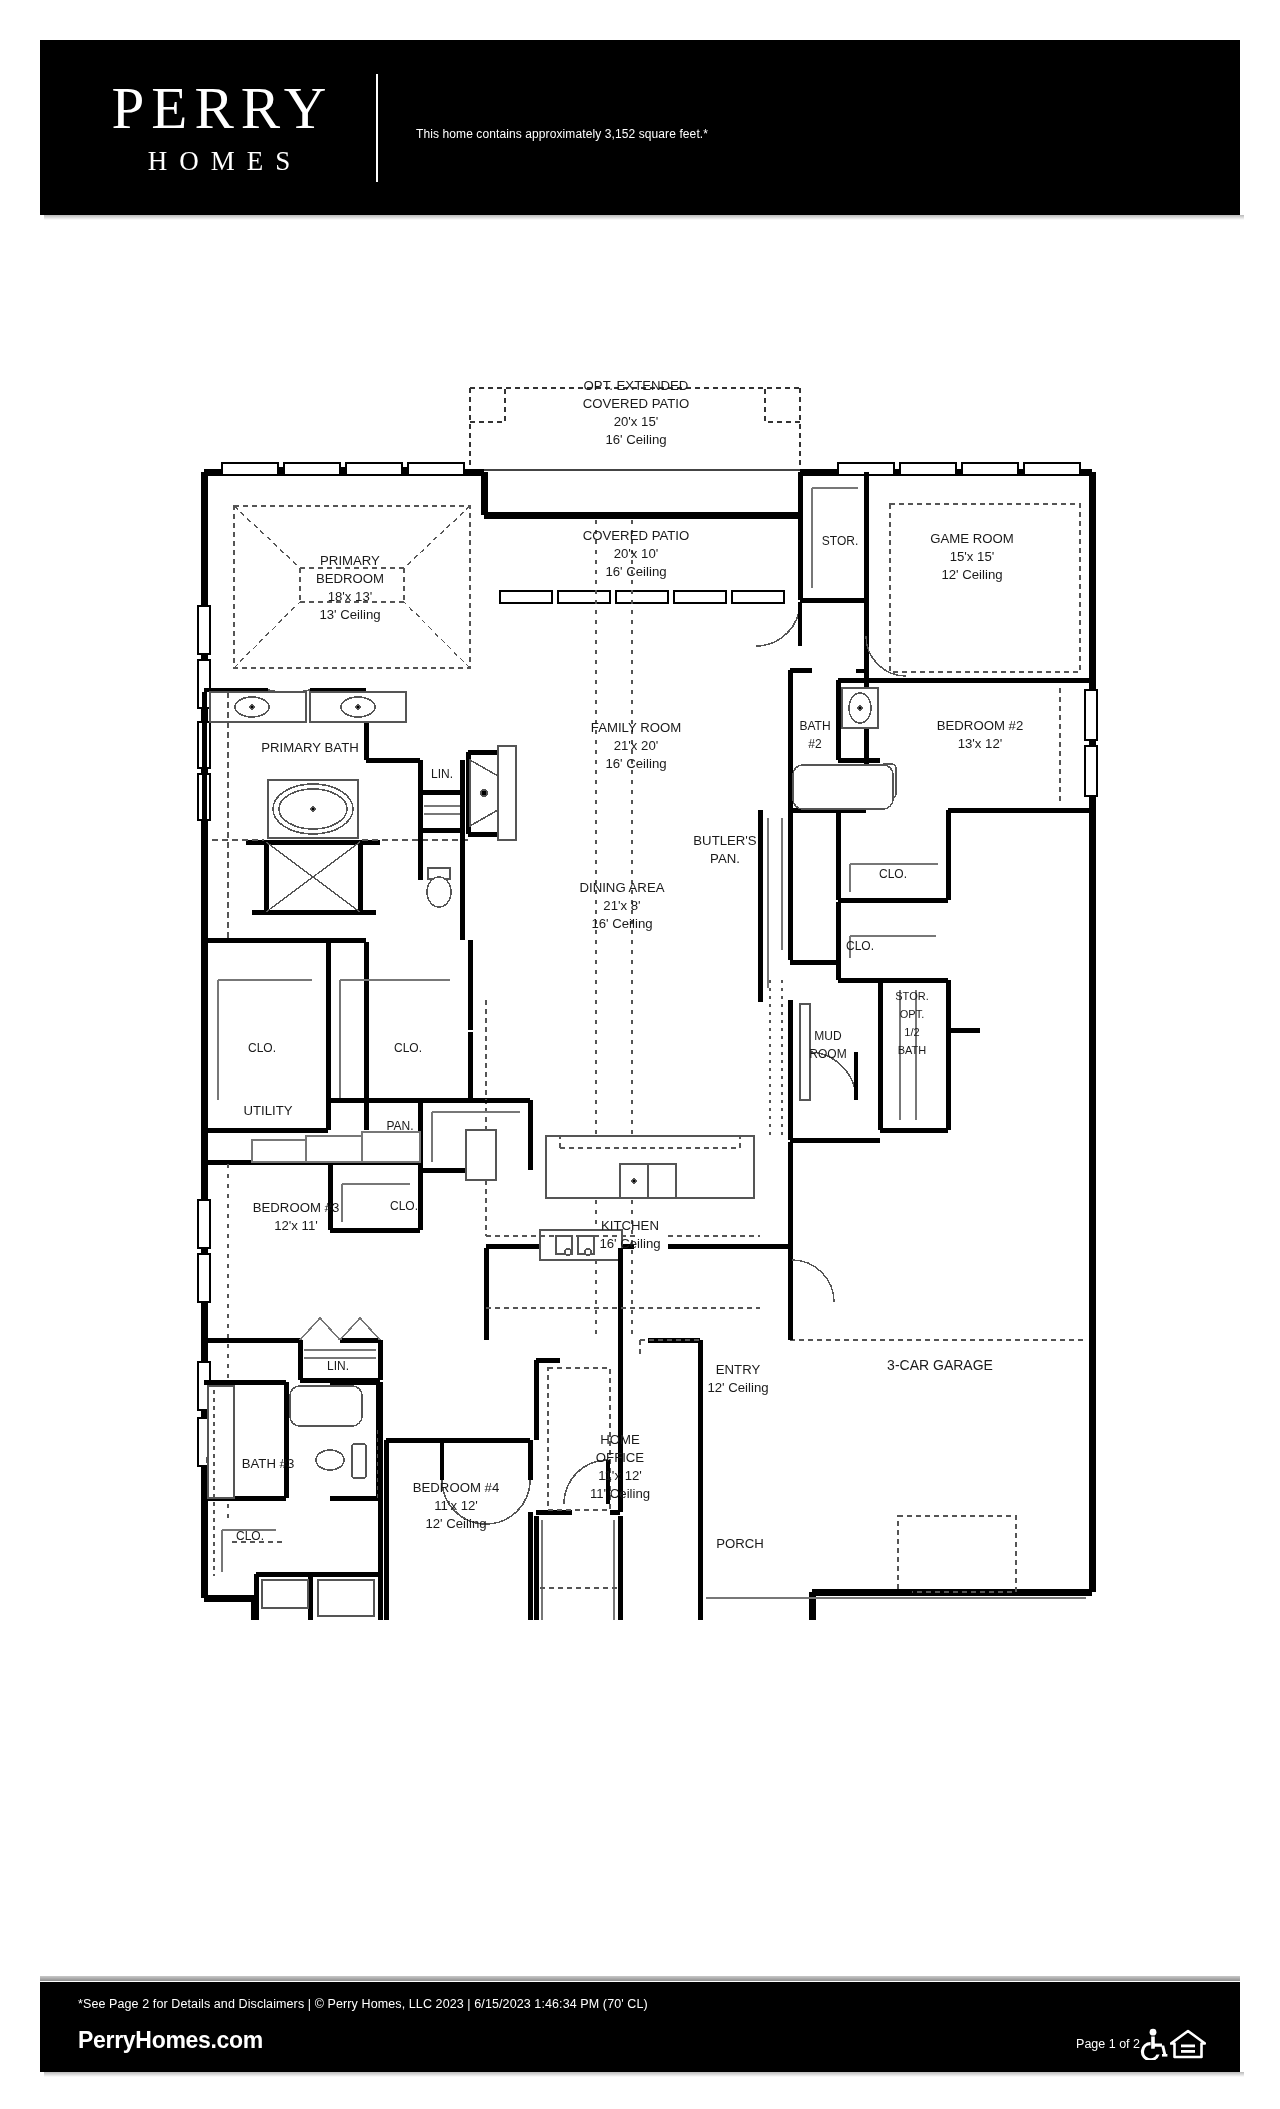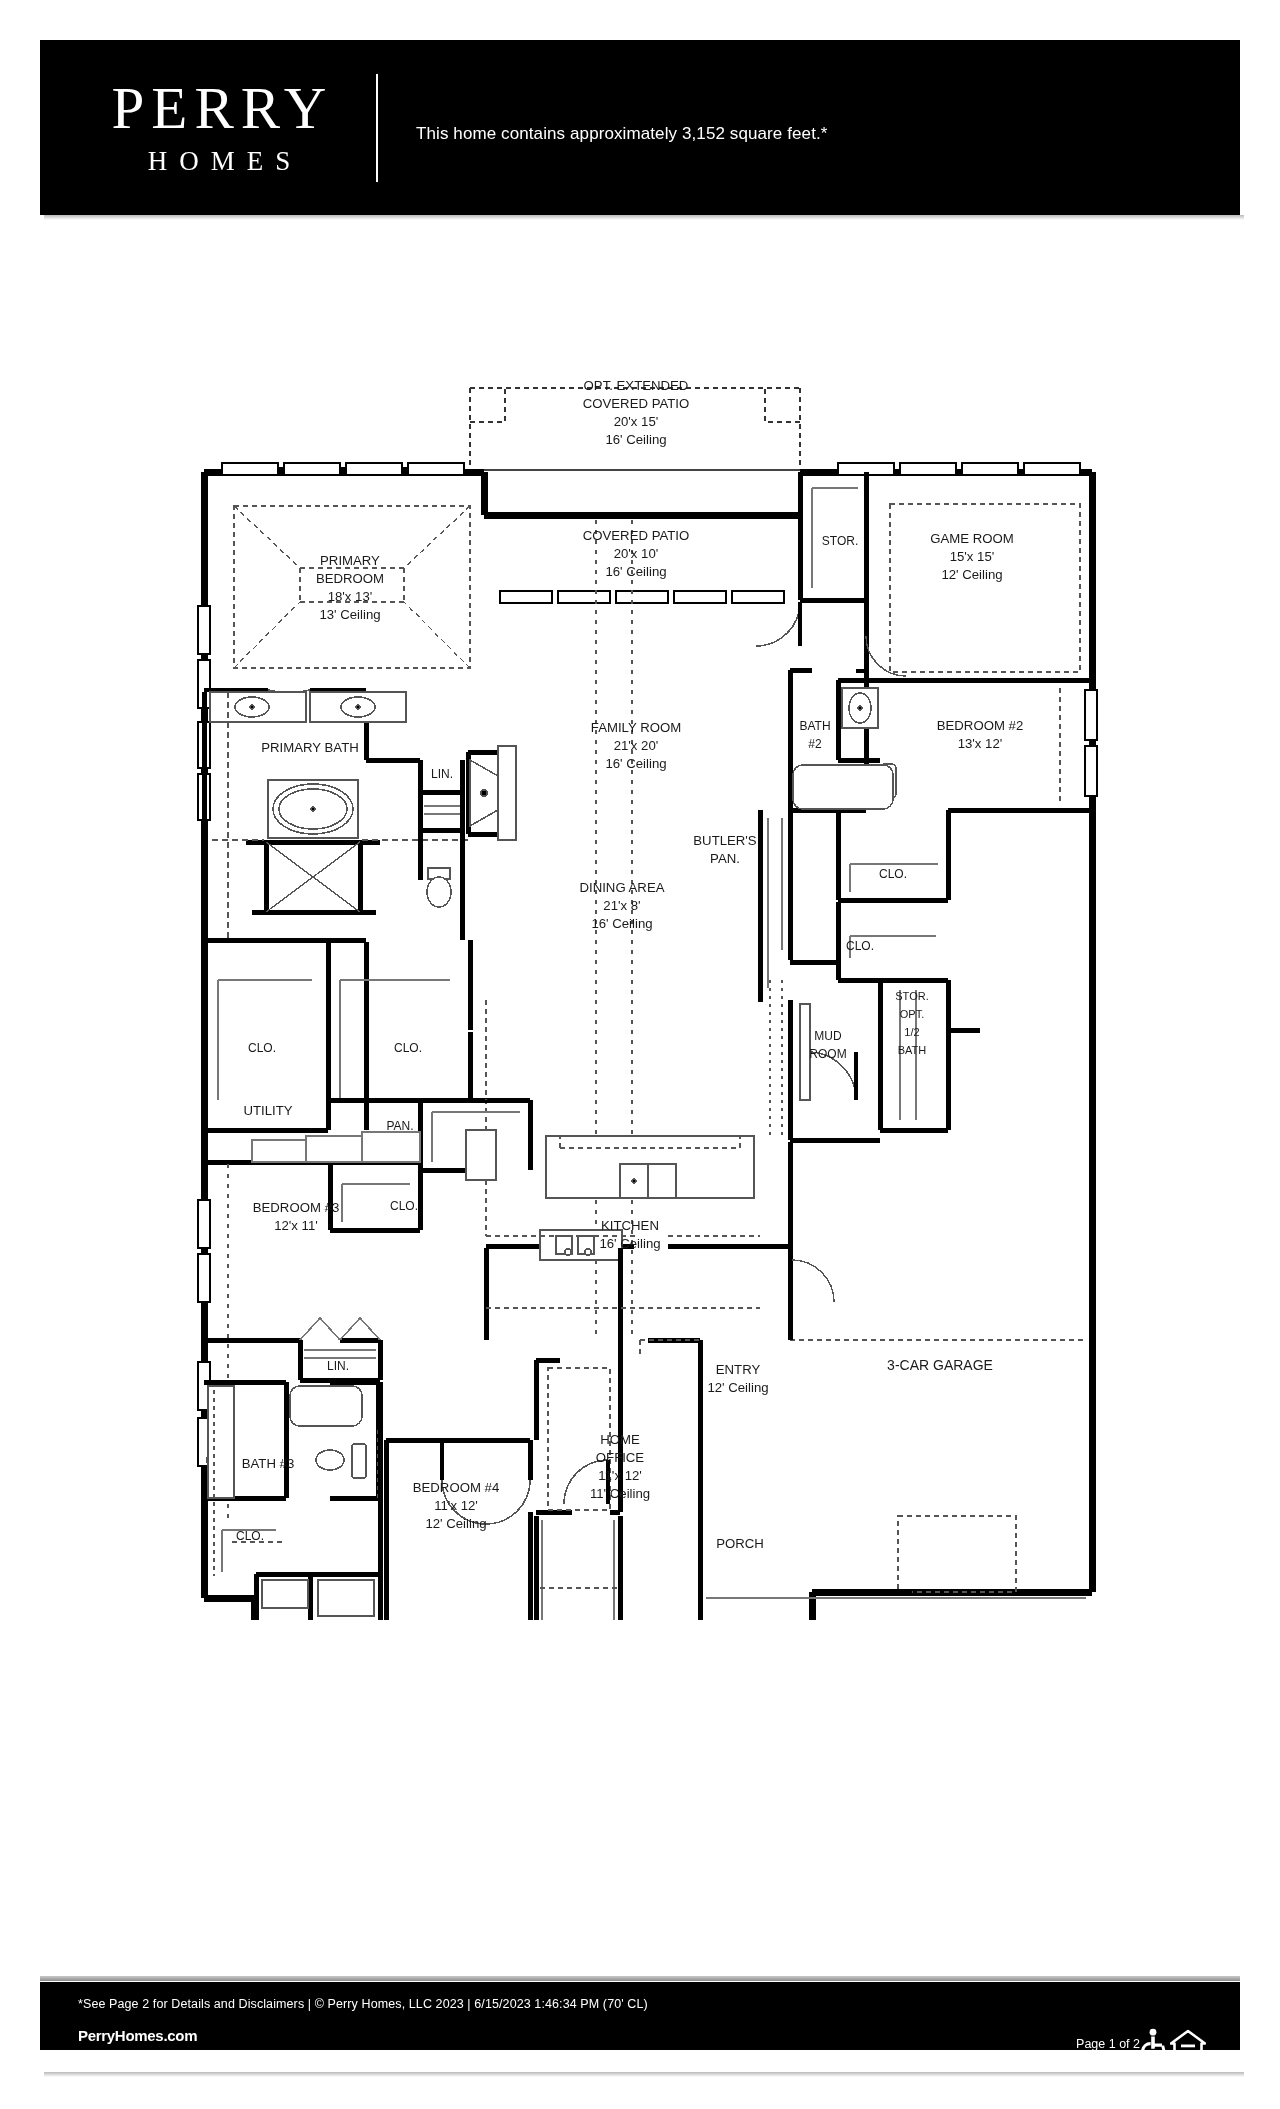--- a/index.html
+++ b/index.html
@@ -74,41 +74,41 @@
   #header-text-block {
     color: #ffffff;
   }
   #design-title {
     font-size: 37px;
     font-weight: bold;
     letter-spacing: 0.5px;
     line-height: 1.1;
   }
   #design-sub {
-    font-size: 17px;
+    font-size: 12px;
     margin-top: 13px;
     font-weight: normal;
     letter-spacing: 0.1px;
   }
   #header-shadow {
     position: absolute;
     left: 44px;
     top: 215px;
     width: 1200px;
     height: 5px;
     background: linear-gradient(to bottom, #b9b9b9, #ffffff);
   }
 
   
   #footer-bar {
     position: absolute;
     left: 40px;
     top: 1982px;
     width: 1200px;
-    height: 68px;
+    height: 90px;
     background: #000000;
   }
   #footer-shadow {
     position: absolute;
     left: 44px;
     top: 2072px;
     width: 1200px;
     height: 5px;
     background: linear-gradient(to bottom, #b9b9b9, #ffffff);
   }
@@ -127,21 +127,21 @@
     color: #ffffff;
     font-size: 12.5px;
     letter-spacing: 0.1px;
     white-space: nowrap;
   }
   #footer-site {
     position: absolute;
     left: 38px;
     top: 45px;
     color: #ffffff;
-    font-size: 15px;
+    font-size: 23px;
     font-weight: bold;
     letter-spacing: -0.3px;
   }
   #footer-right {
     position: absolute;
     right: 34px;
     top: 46px;
     display: flex;
     align-items: center;
     gap: 0;

